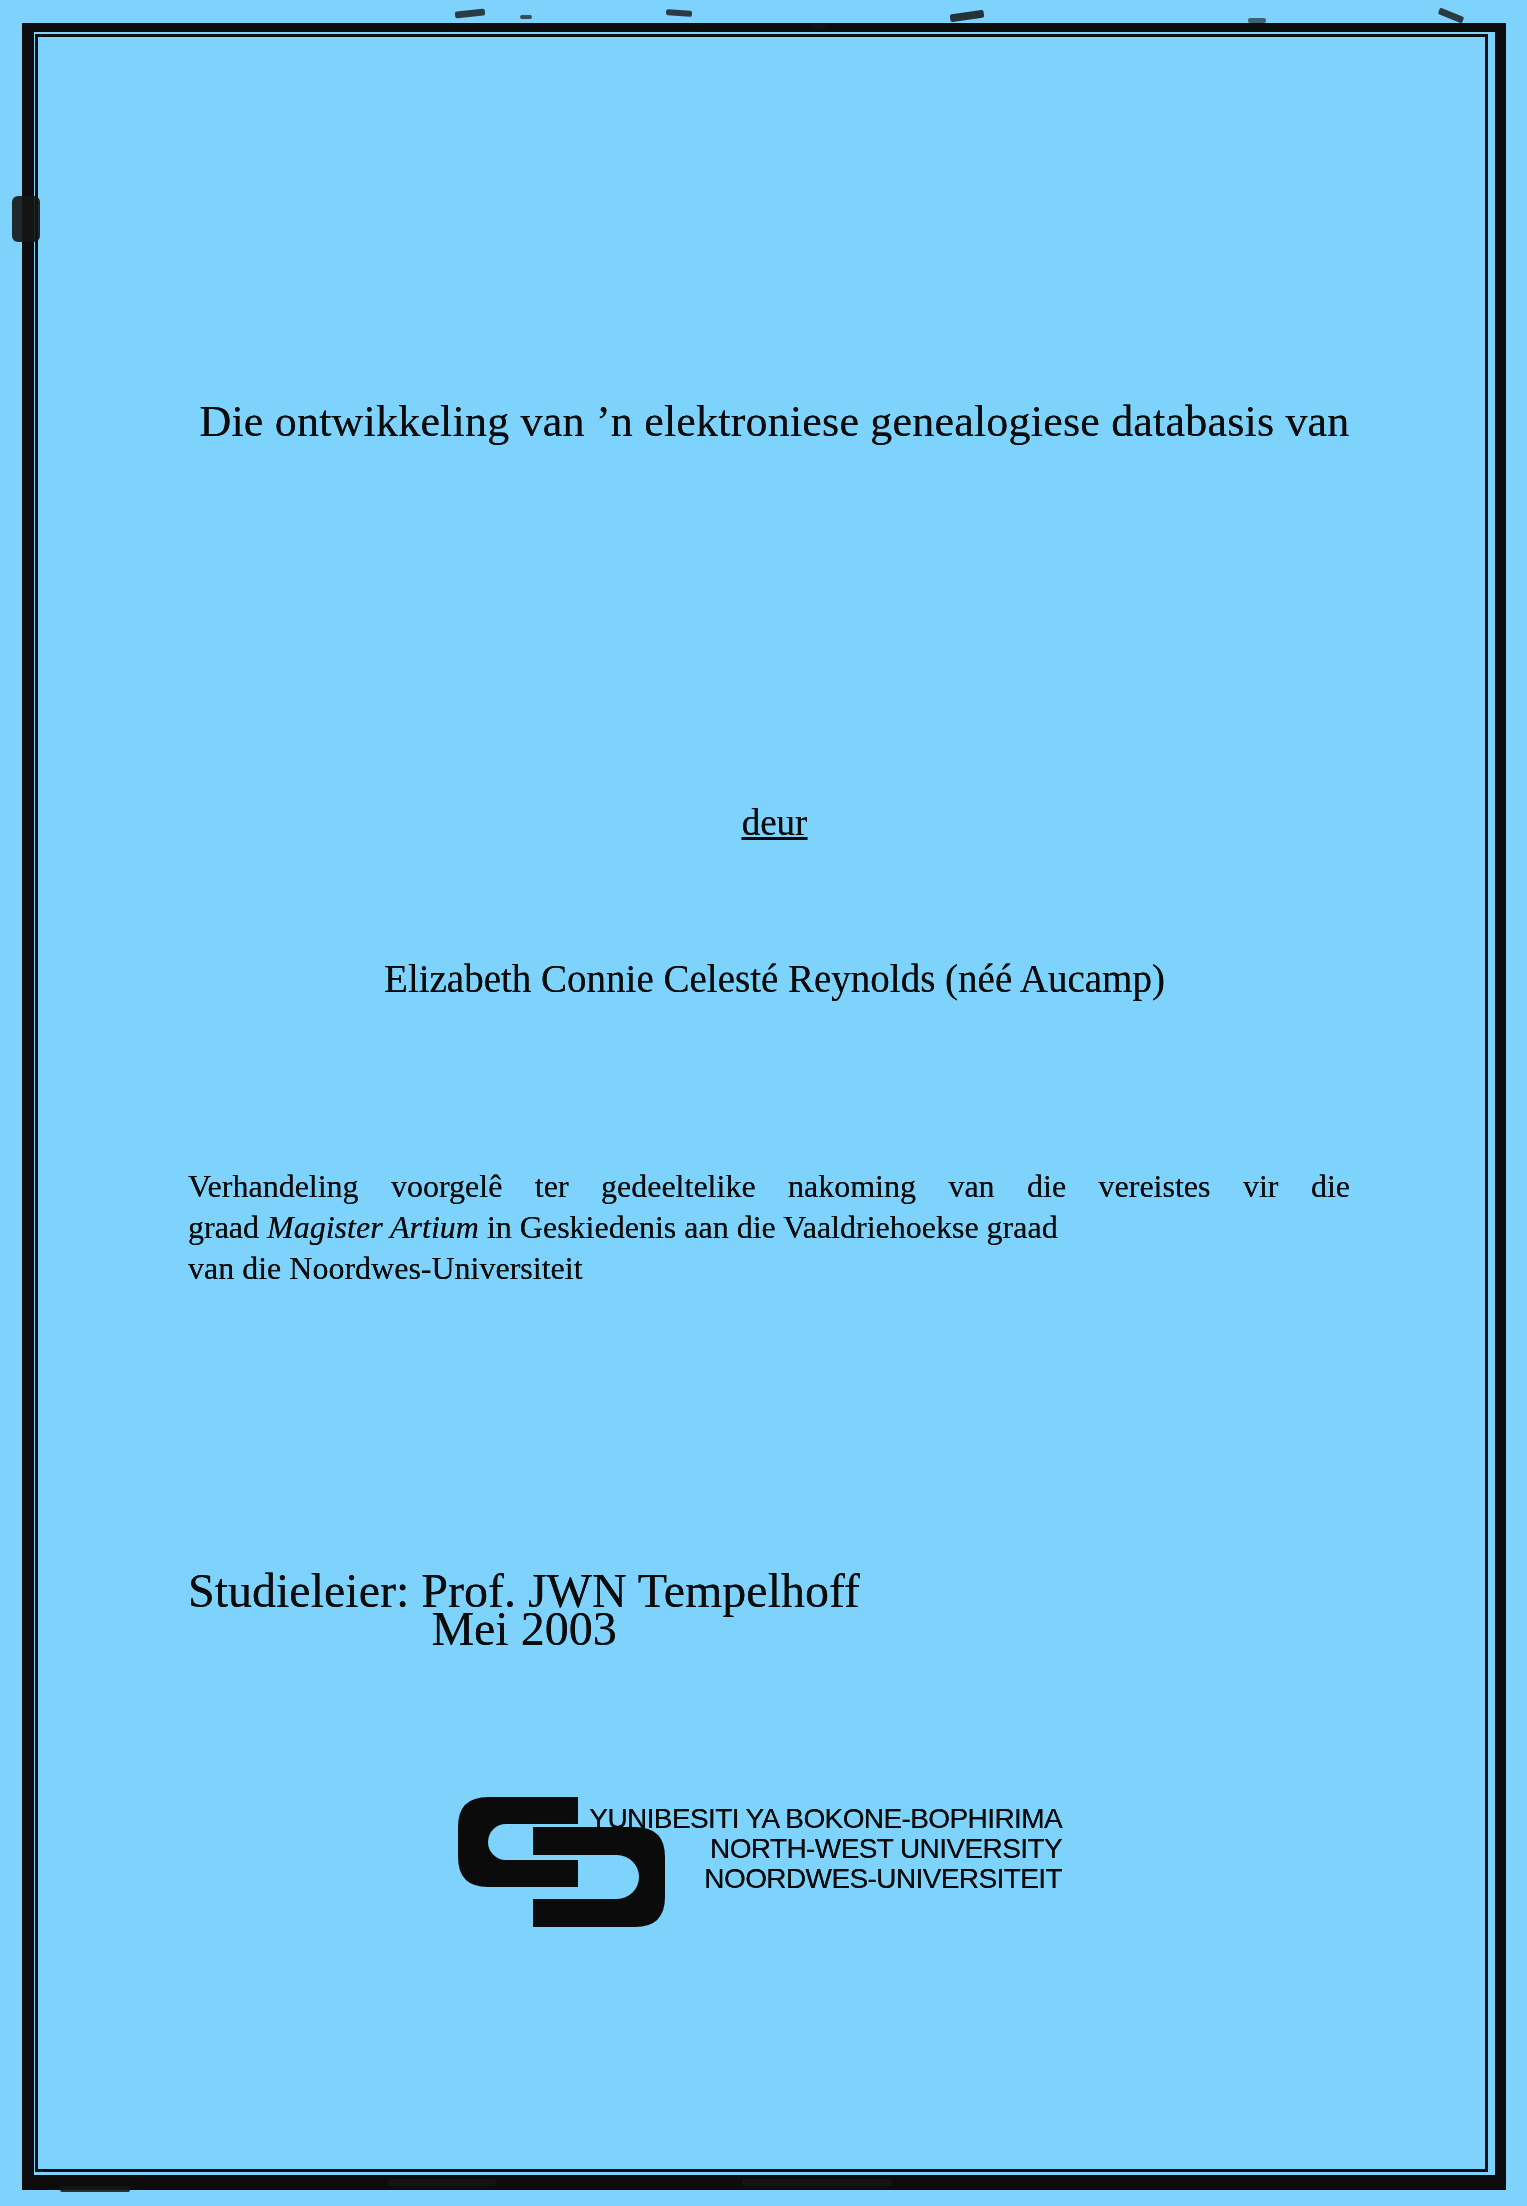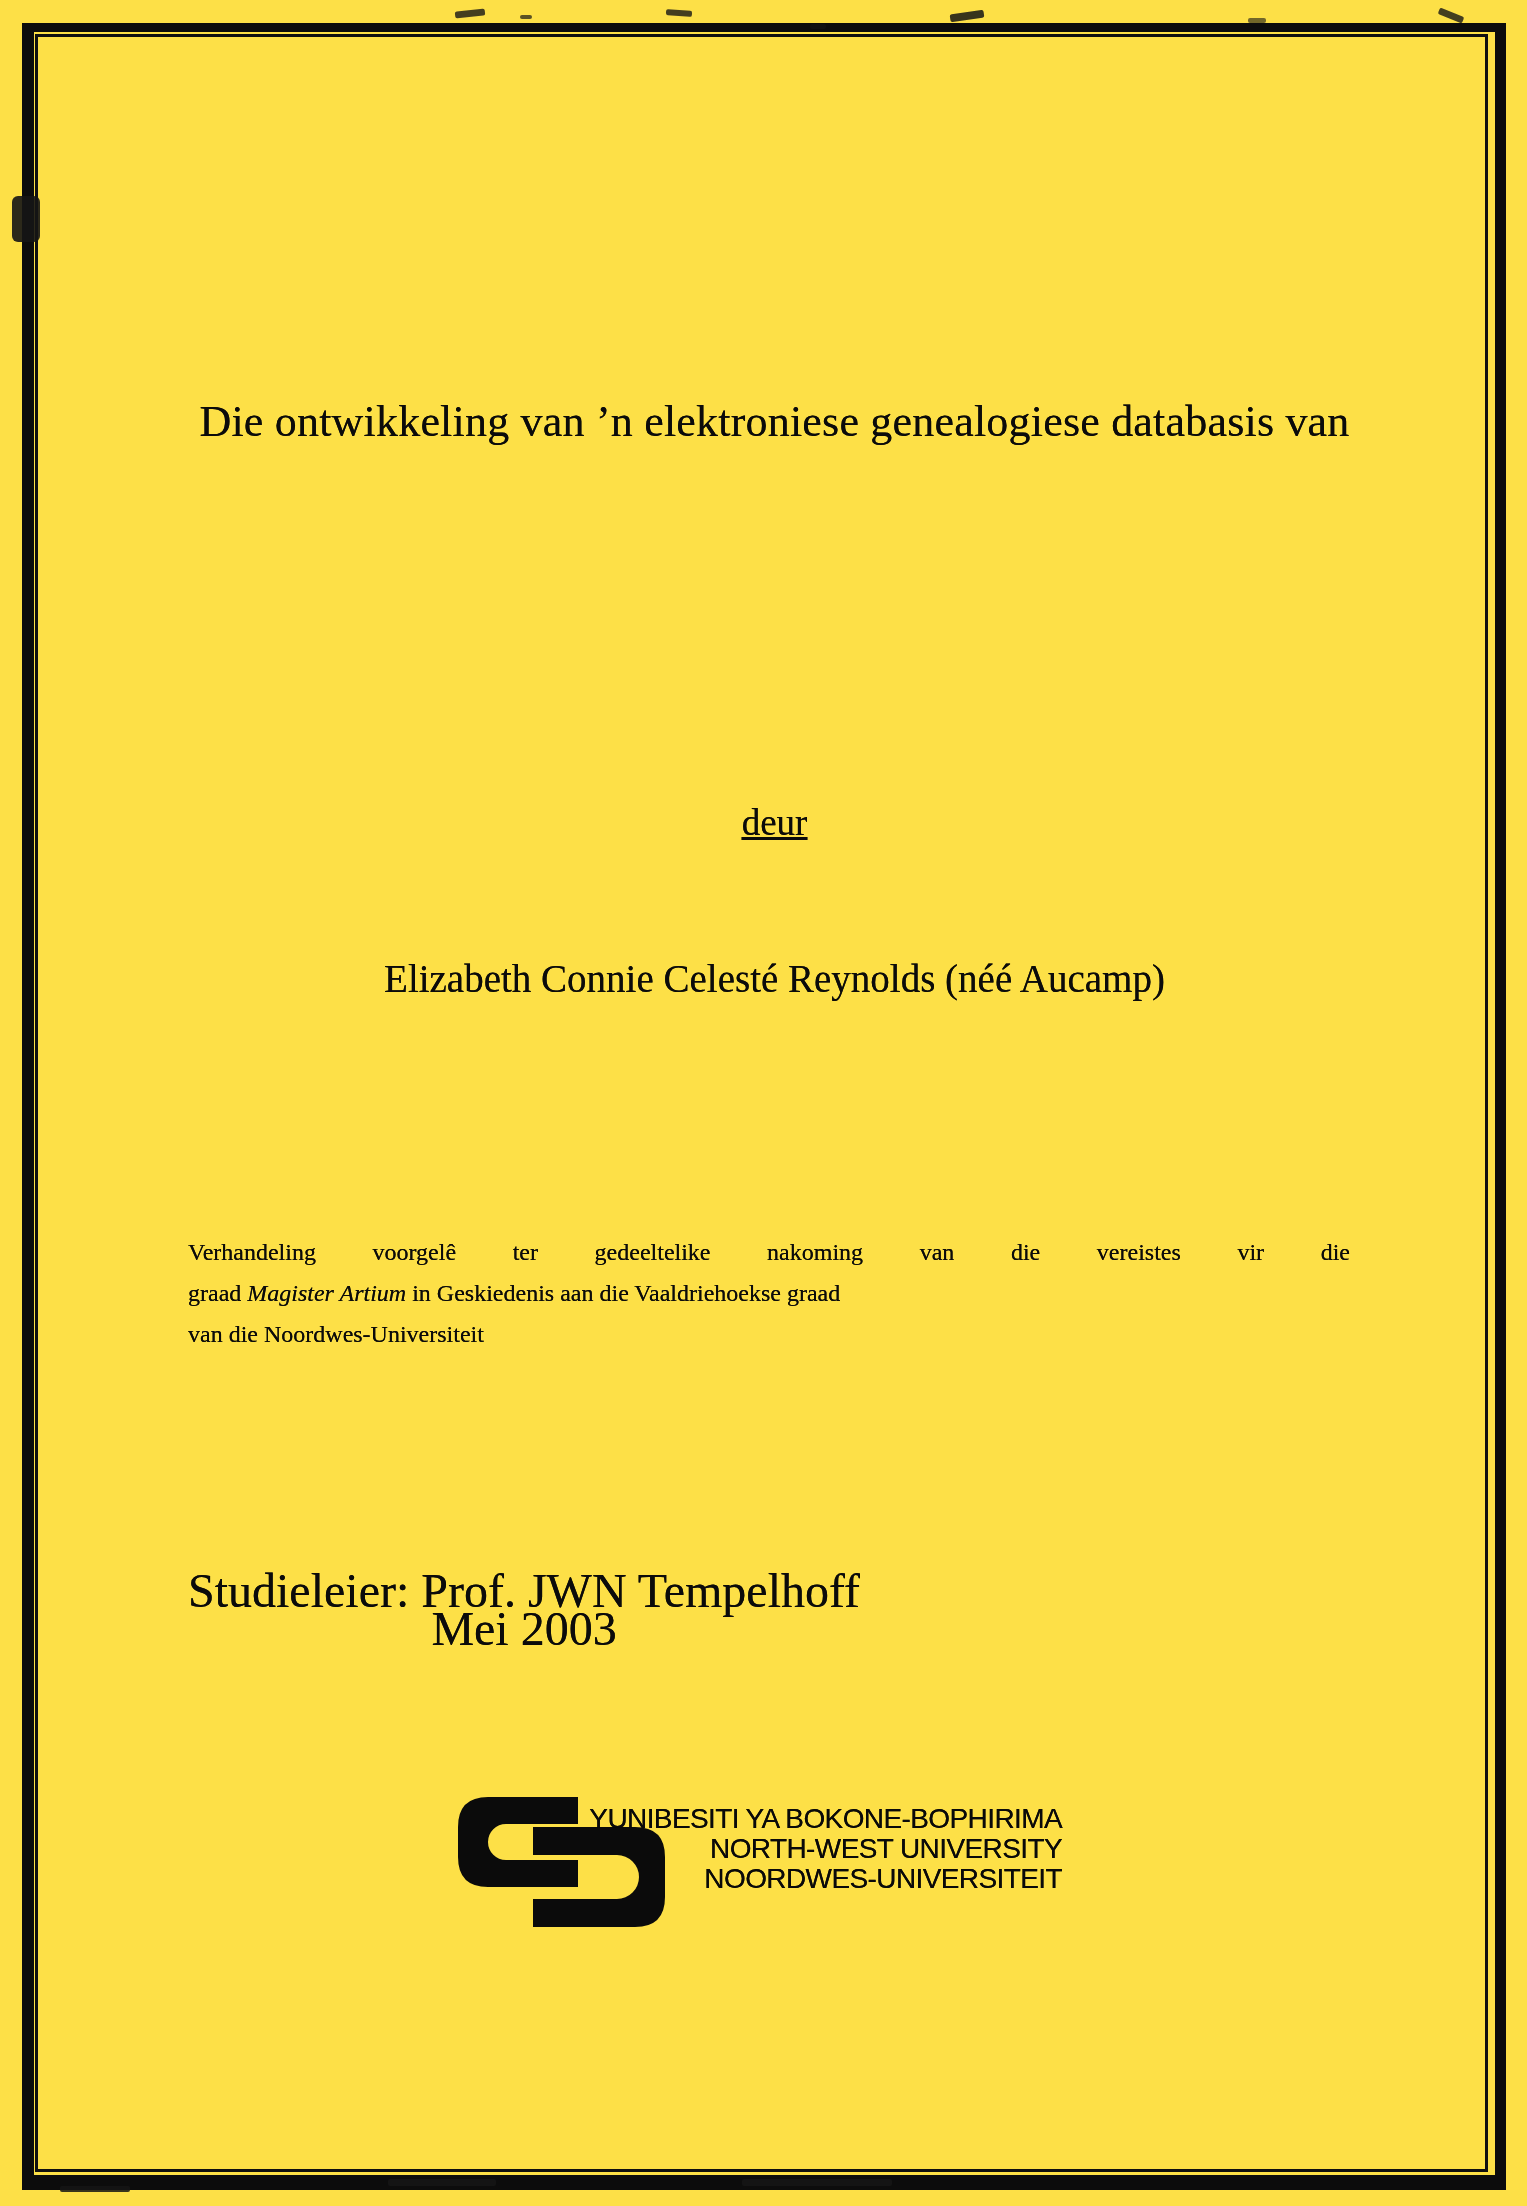--- a/index.html
+++ b/index.html
@@ -1,19 +1,19 @@
 <!DOCTYPE html>
 <html><head>
 <meta charset="utf-8">
 <style>
   html,body{margin:0;padding:0;background:#e9e9e9;}
   .page{
     position:relative;
     width:1527px;height:2206px;
-    background:#fde047;
+    background:#7dd3fc;
     overflow:hidden;
     font-family:"Liberation Serif","DejaVu Serif",serif;
     color:#0b0b0b;
   }
   
   .frame-outer{
     position:absolute;left:22px;top:23px;right:21px;bottom:16px;
     border-style:solid;border-color:#0c0c0c;
     border-width:9px 11px 15px 12px;
     pointer-events:none;
@@ -21,21 +21,21 @@
   .frame-inner{
     position:absolute;left:35px;top:34px;right:39px;bottom:34px;
     border:3px solid #101010;
     pointer-events:none;
   }
   .txt{position:absolute;text-shadow:0 0 .6px rgba(0,0,0,.85);}
   .center-stack{left:37px;right:40px;padding-left:25px;text-align:center;}
   .title{top:378px;font-size:44px;line-height:88px;letter-spacing:.2px;}
   .byline{top:803px;font-size:37px;line-height:40px;text-decoration:underline;}
   .author{top:958px;font-size:39px;line-height:42px;}
-  .statement{top:1232px;left:188px;width:1162px;font-size:24px;line-height:41px;text-align:left;}
+  .statement{top:1166px;left:188px;width:1162px;font-size:32px;line-height:41px;text-align:left;}
   .stmt-justify{text-align:justify;text-align-last:justify;}
   .stmt-line2{white-space:pre-wrap;}
   .ital{font-style:italic;}
   .supervisor-block{top:1572px;left:188px;font-size:48px;line-height:38px;text-align:center;}
   
   .logo-mark{position:absolute;left:458px;top:1797px;}
   .logo-text{
     position:absolute;left:560px;top:1804px;width:502px;
     font-family:"Liberation Sans","DejaVu Sans",sans-serif;
     font-weight:normal;font-size:28px;line-height:30px;

